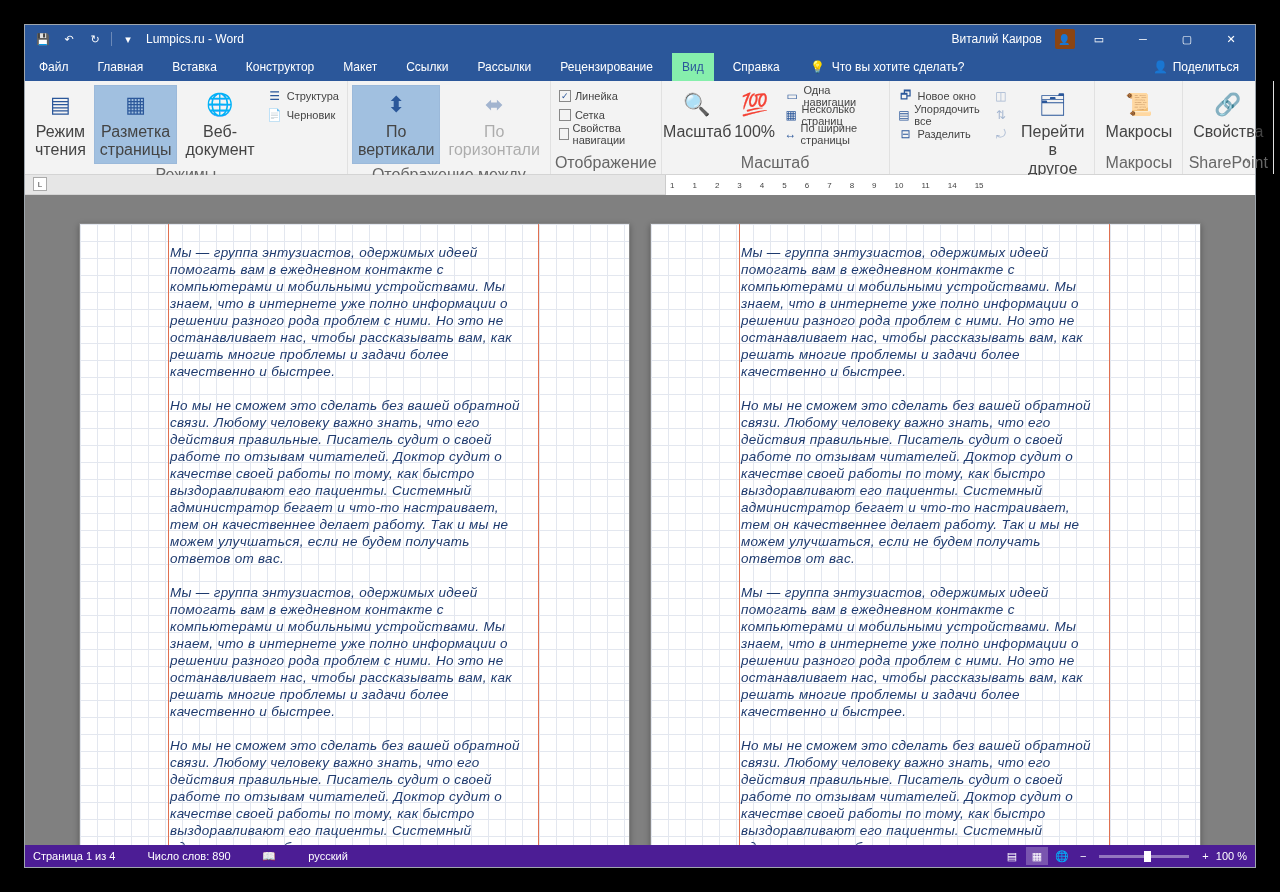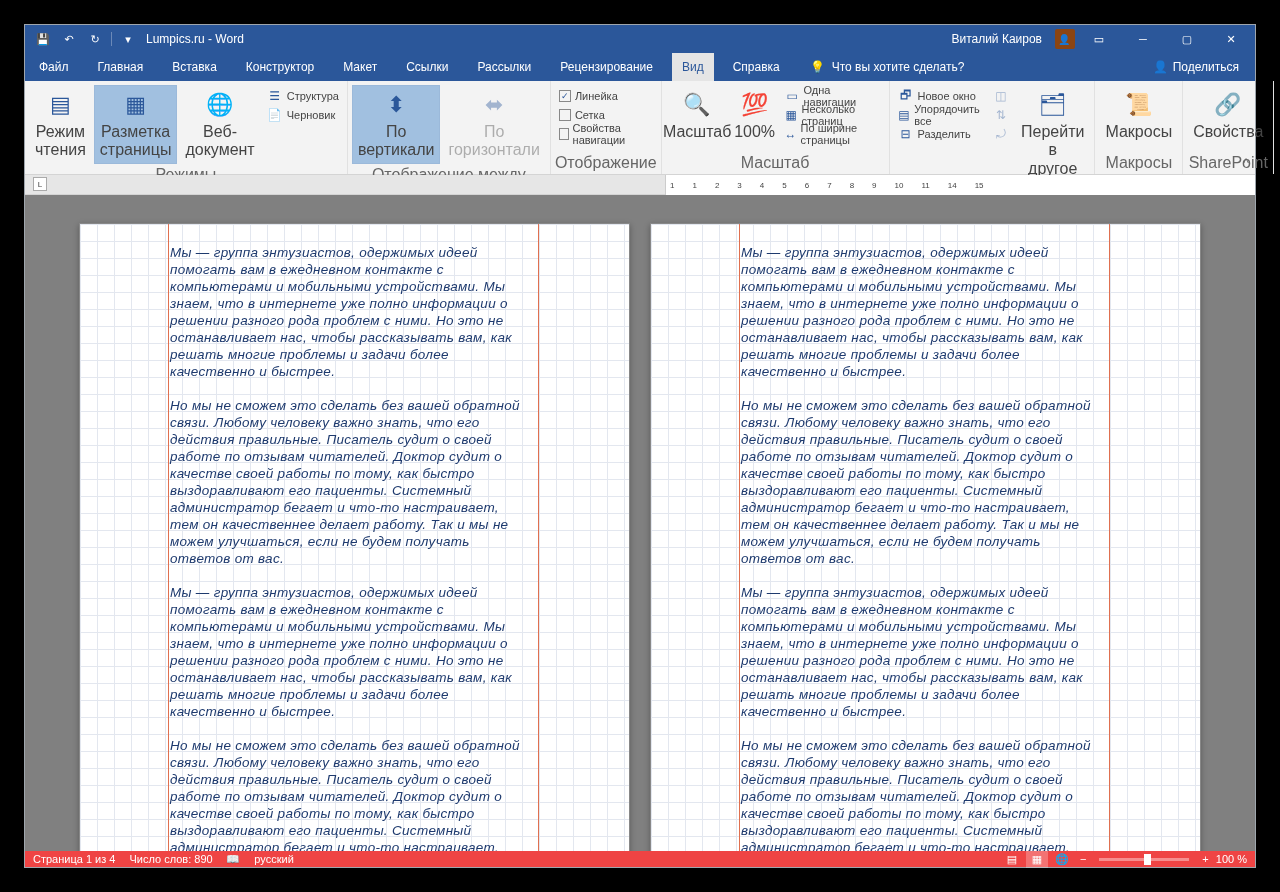--- a/index.html
+++ b/index.html
@@ -9,21 +9,21 @@
 .qat{display:flex;align-items:center;gap:6px;padding:0 8px}
 .qat .icon,.win-btn{width:20px;height:20px;display:flex;align-items:center;justify-content:center;font-size:11px;color:#fff}
 .qat .sep{width:1px;height:14px;background:rgba(255,255,255,.3)}
 .title-center{flex:1;text-align:left;font-size:12px}
 .title-right{display:flex;align-items:center;gap:4px;padding-right:4px}
 .user-name{font-size:12px;margin-right:9px}
 .avatar{width:20px;height:20px;background:#8b4513;border-radius:2px;display:flex;align-items:center;justify-content:center;font-size:10px}
 .win-btn{width:40px;height:28px}
 .menubar{height:28px;background:#2b579a;display:flex;align-items:center;padding:0 4px;gap:9px}
 .tab{padding:0 10px;height:28px;display:flex;align-items:center;color:#fff;font-size:12px;cursor:pointer}
-.tab.active{background:#e5e5e5;color:#2b579a}
+.tab.active{background:#86efac;color:#2b579a}
 .tell-me{display:flex;align-items:center;gap:6px;color:#fff;font-size:12px;margin-left:12px}
 .share{margin-left:auto;display:flex;align-items:center;gap:4px;color:#fff;font-size:12px;padding:0 12px}
 .ribbon{height:94px;background:#f3f3f3;border-bottom:1px solid #d4d4d4;display:flex;position:relative}
 .ribbon-group{border-right:1px solid #e1e1e1;display:flex;flex-direction:column;padding:2px 4px 0}
 .group-body{flex:1;display:flex;align-items:flex-start;gap:2px;padding-top:2px}
 .group-title{font-size:16px;color:#666;text-align:center;padding:2px 0}
 .big-btn{display:flex;flex-direction:column;align-items:center;justify-content:flex-start;padding:4px 6px;min-width:48px;cursor:pointer;gap:2px}
 .big-btn:hover,.big-btn.active{background:#c5d8ec;border:1px solid #9bb9da;padding:3px 5px}
 .big-btn.active{background:#a1c0e0}
 .big-btn .ico{width:32px;height:32px;display:flex;align-items:center;justify-content:center;font-size:22px;color:#2b579a}
@@ -39,21 +39,21 @@
 .ruler-h{position:absolute;left:640px;right:0;top:0;height:20px;background:#fff;display:flex;align-items:center;overflow:hidden;padding:0 4px;border-left:1px solid #ccc}
 .ruler-h span{margin-right:18px;font-size:8px}
 .doc-area{flex:1;background:#808080;overflow:auto;display:flex;gap:20px;padding:28px 54px;position:relative}
 .page{width:555px;min-height:720px;background:#fff;border:1px solid #888;box-shadow:0 2px 6px rgba(0,0,0,.3);position:relative;padding:20px 0 0 90px}
 .grid-bg{position:absolute;inset:0;background-image:linear-gradient(#c8d0e0 1px,transparent 1px),linear-gradient(90deg,#c8d0e0 1px,transparent 1px);background-size:17px 17px;opacity:.5}
 .margin-line{position:absolute;top:0;bottom:0;width:1px;background:#e07050}
 .margin-line.l1{left:88px}
 .margin-line.l2{left:458px}
 .txt{position:relative;font-family:cursive;font-style:italic;color:#1e3a6e;font-size:13.5px;line-height:17px;padding-right:100px;letter-spacing:.3px}
 .txt p{margin-bottom:17px}
-.statusbar{height:16px;background:#ef4444;display:flex;align-items:center;color:#fff;font-size:11px;padding:0 8px;gap:14px}
+.statusbar{height:22px;background:#4c1d95;display:flex;align-items:center;color:#fff;font-size:11px;padding:0 8px;gap:32px}
 .status-right{margin-left:auto;display:flex;align-items:center;gap:3px}
 .view-btn{width:22px;height:18px;display:flex;align-items:center;justify-content:center;cursor:pointer;font-size:11px}
 .view-btn.active{background:rgba(255,255,255,.25)}
 .zoom-slider{width:90px;height:3px;background:rgba(255,255,255,.4);position:relative;margin:0 6px}
 .zoom-thumb{width:7px;height:11px;background:#fff;position:absolute;top:-4px;left:50%}
 .zm-btn{cursor:pointer;padding:0 4px}
 </style>
 </head>
 <body>
 

